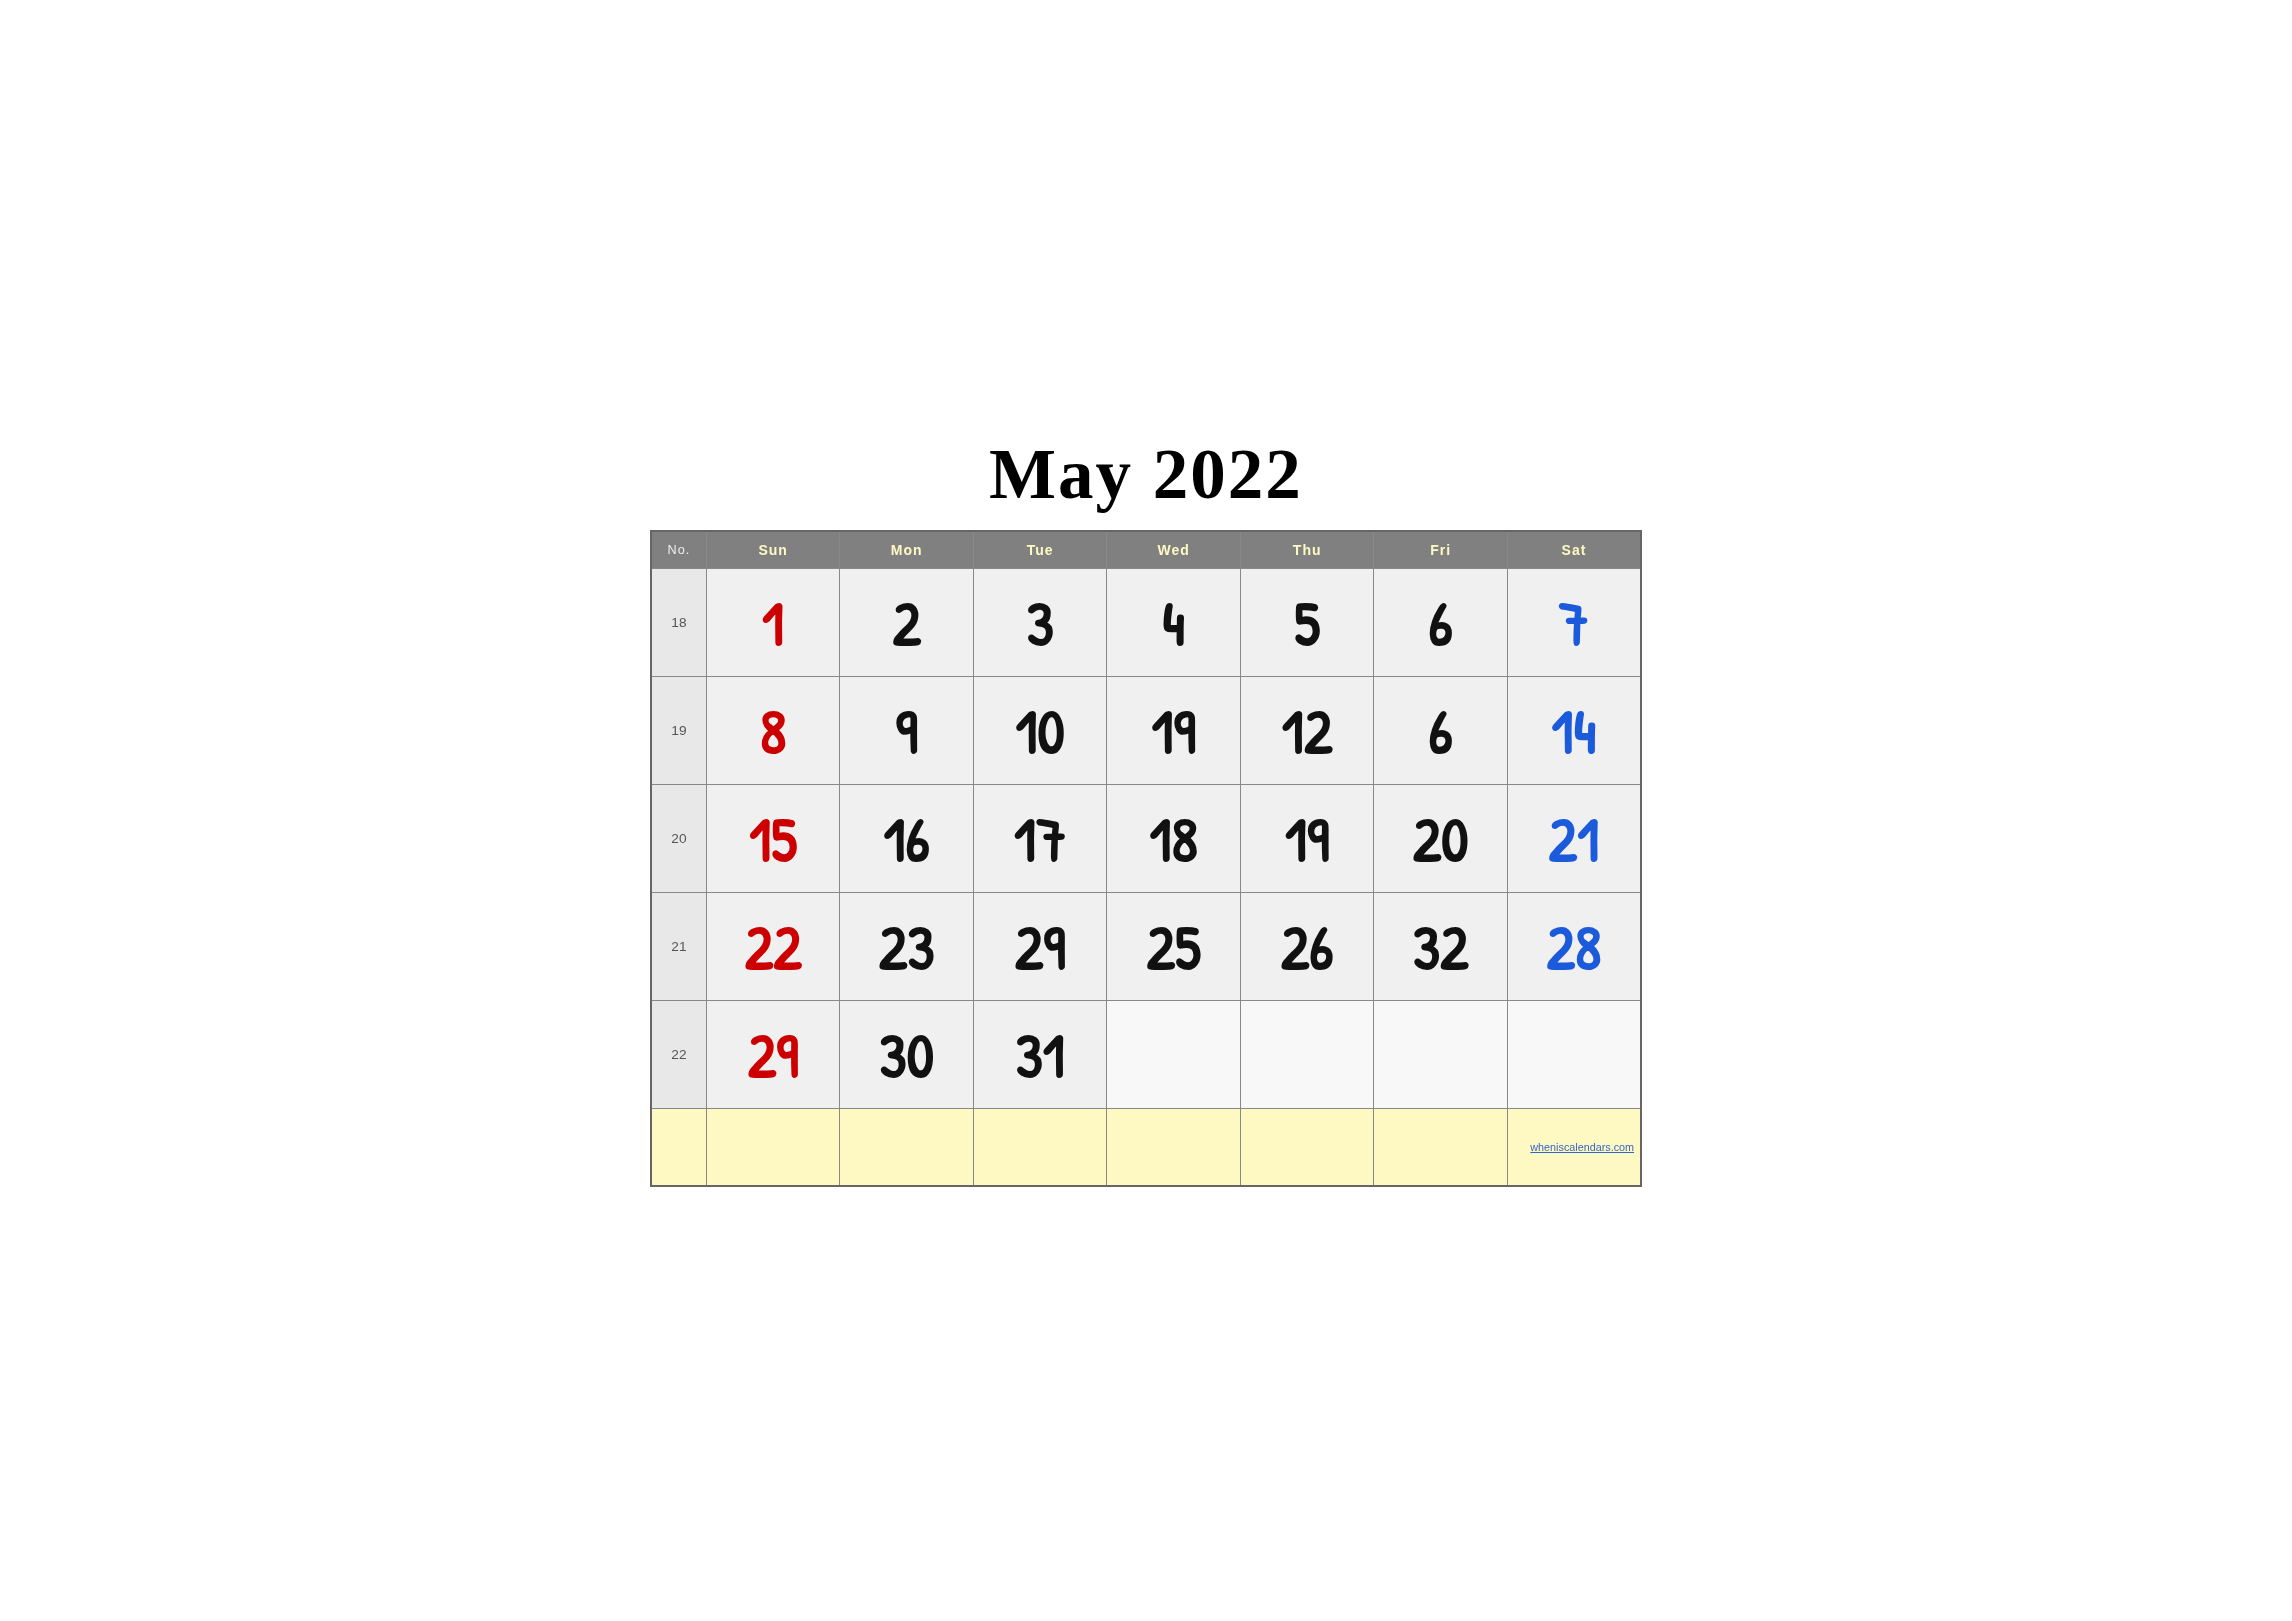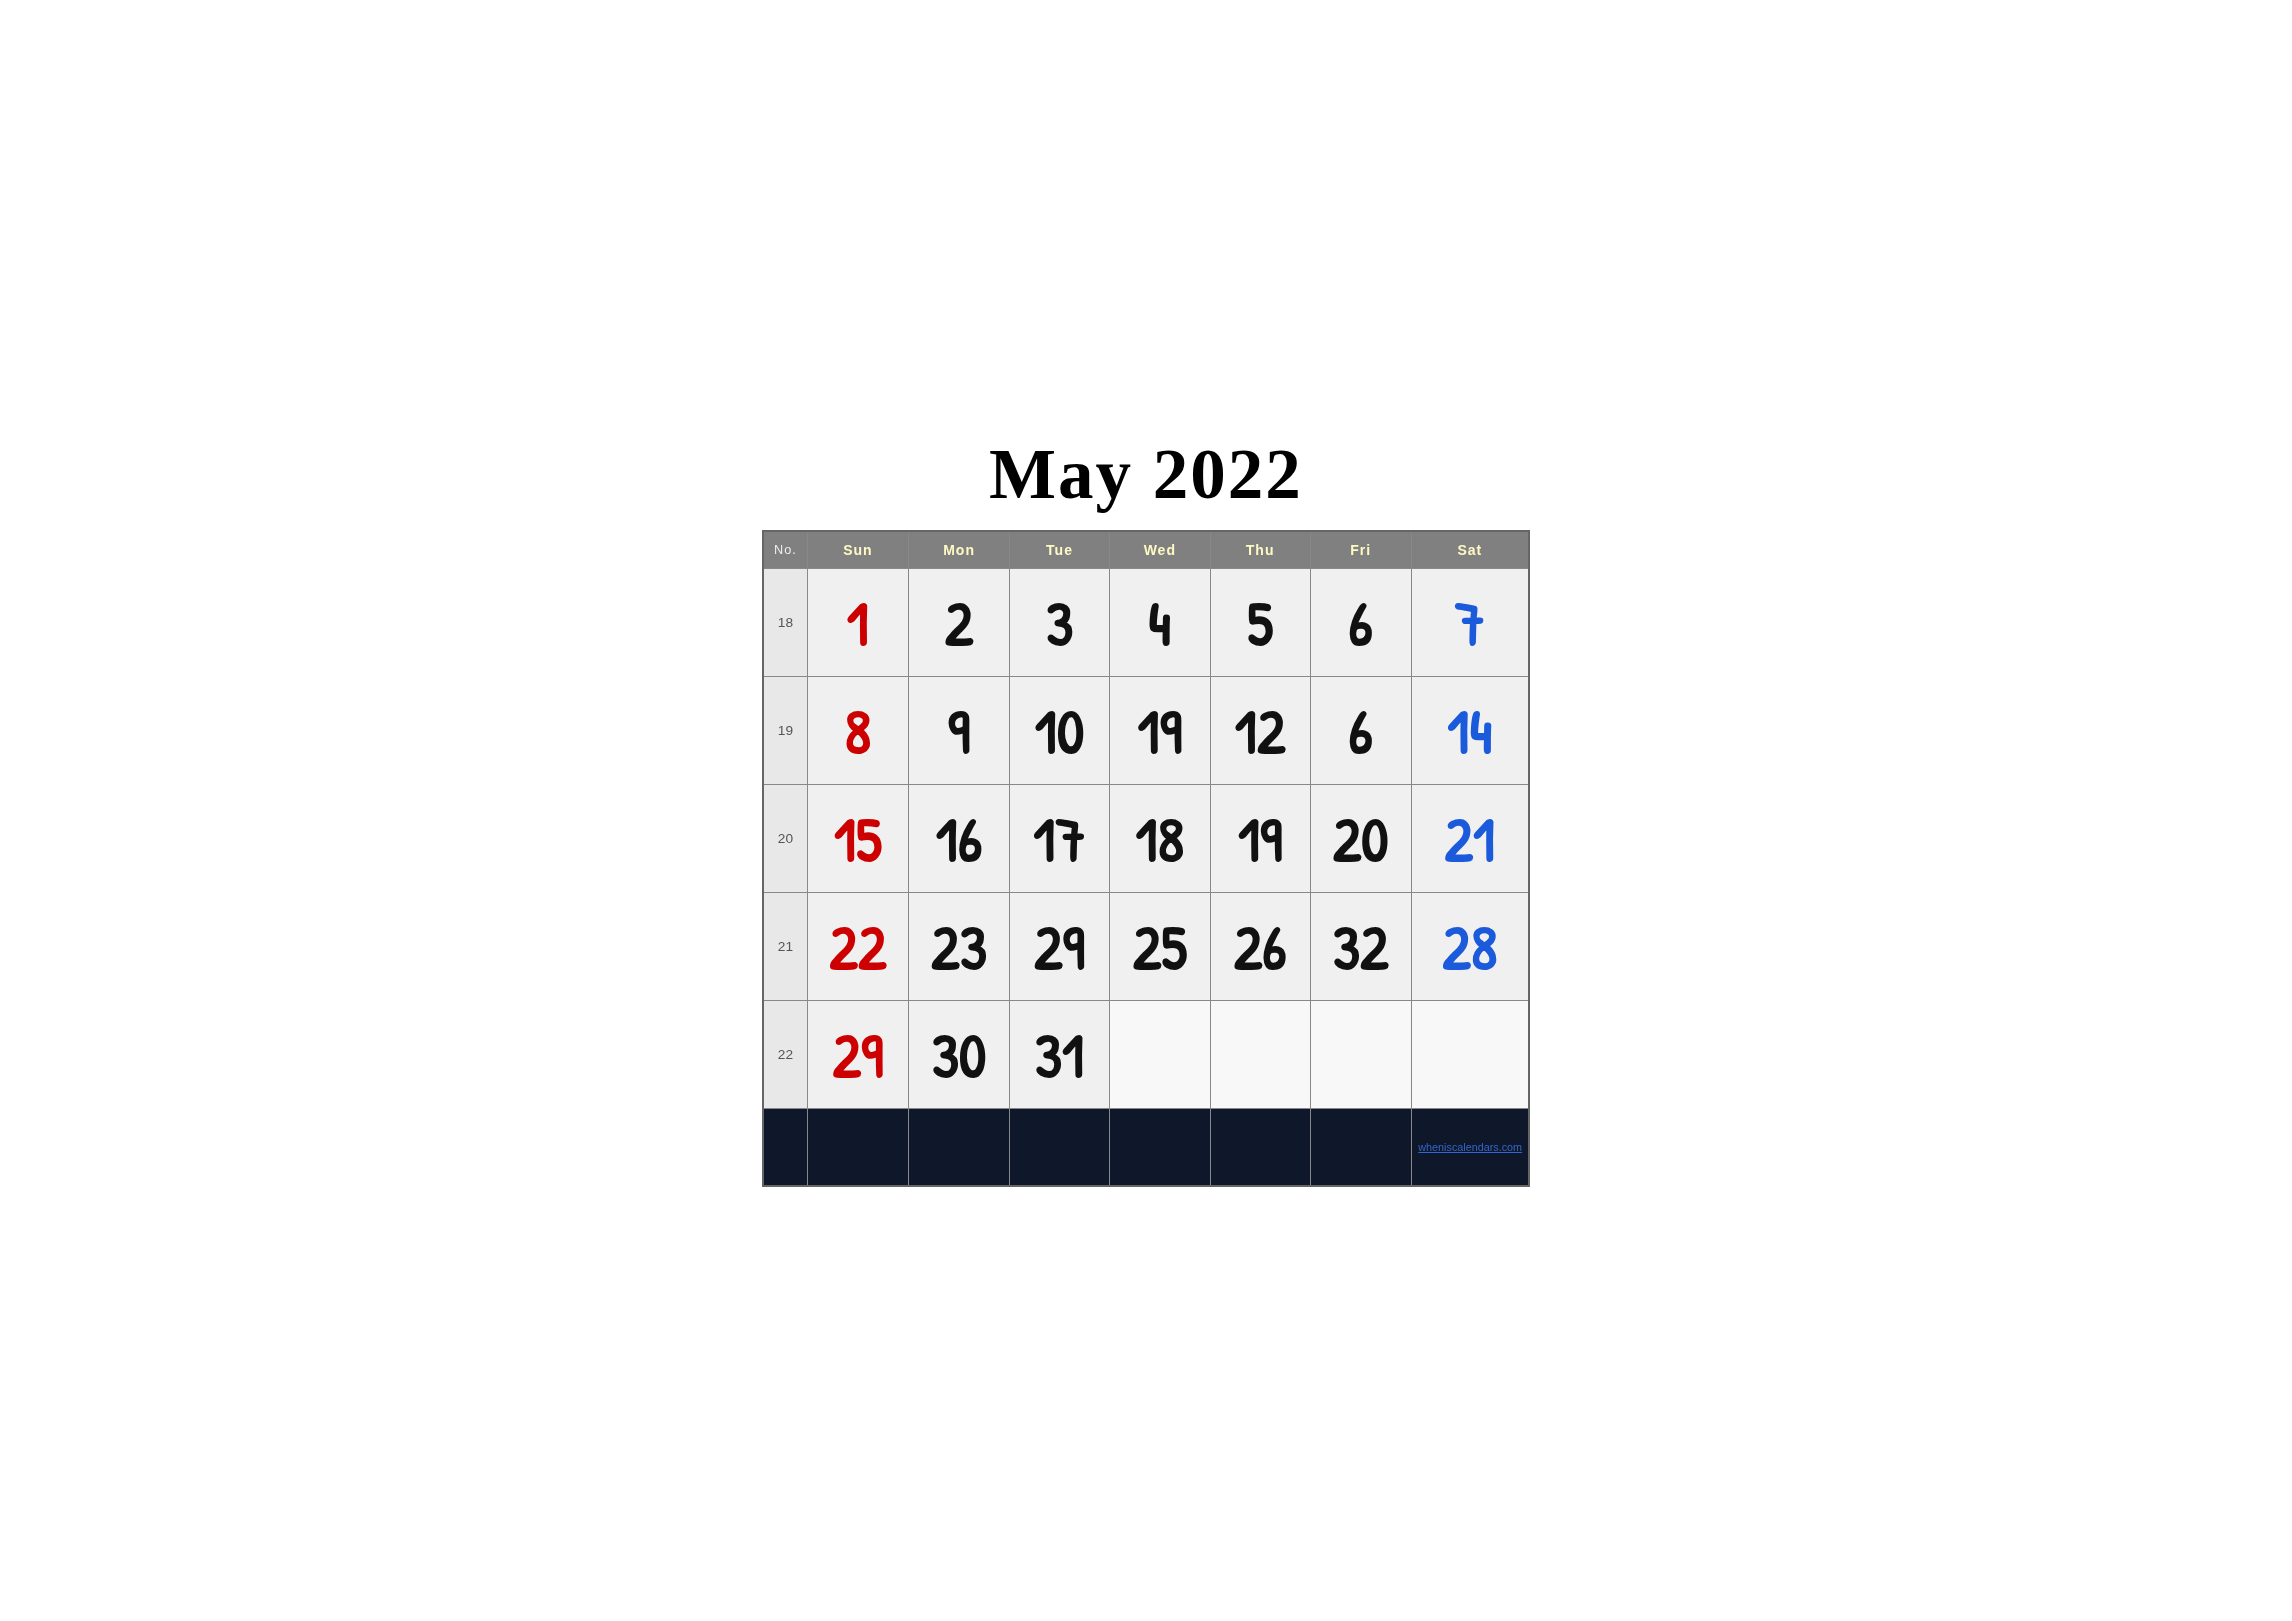--- a/index.html
+++ b/index.html
@@ -12,21 +12,21 @@
       background: #ffffff;
       font-family: 'Arial', sans-serif;
       display: flex;
       justify-content: center;
       align-items: center;
       min-height: 100vh;
       padding: 19.6px;
     }
 
     .calendar-container {
-      width: 768px;
+      width: 992px;
       background: #fff;
     }
 
     .calendar-title {
       text-align: center;
       font-size: 71px;
       font-weight: bold;
       font-family: 'Georgia', serif;
       color: #000;
       margin-bottom: 15.7px;
@@ -97,21 +97,21 @@
       color: #1a5adb;
     }
 
     .day-cell.weekday {
       color: #111111;
     }
 
     
     .extra-row td {
       height: 78px;
-      background-color: #0f172a;
+      background-color: #fef9c3;
     }
 
     .watermark {
       text-align: right;
       font-size: 10.8px;
       color: #3366cc;
       padding: 2px 5.9px;
       background: #f8f8f8;
       border-top: none;
     }

